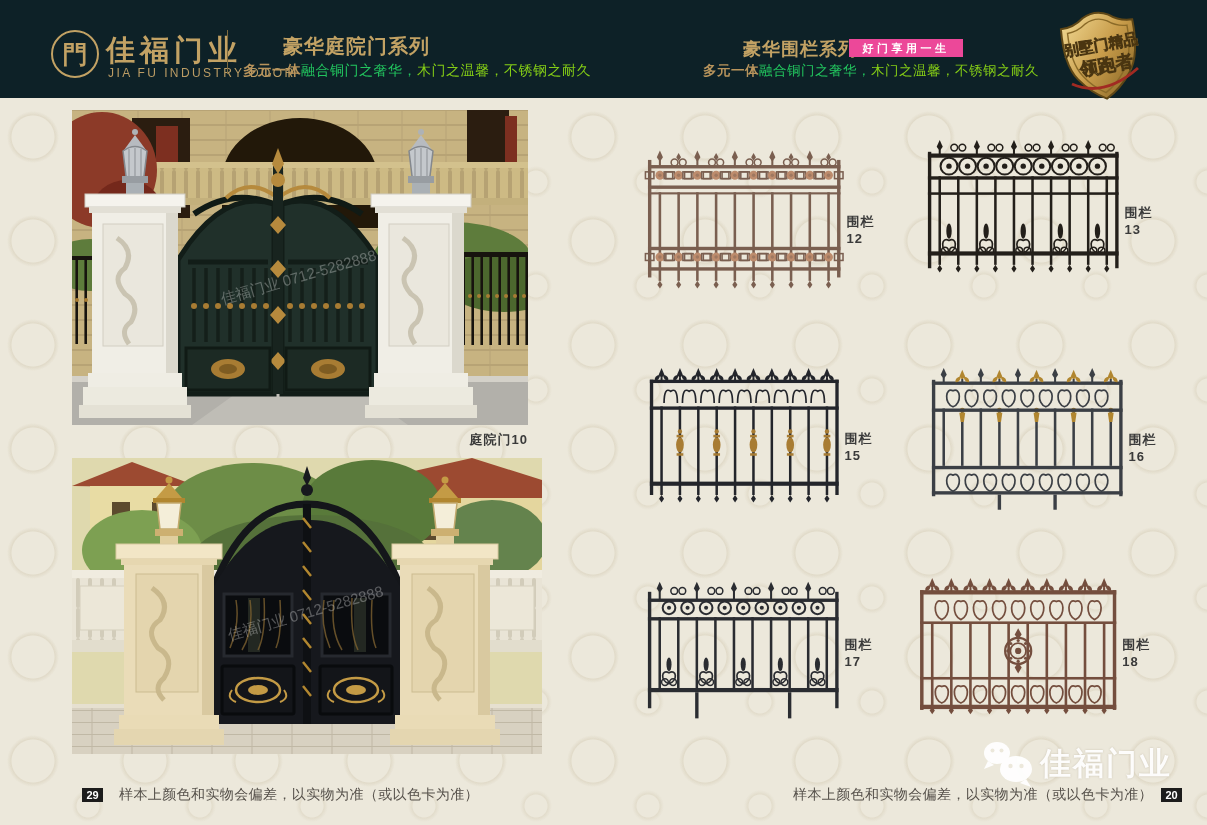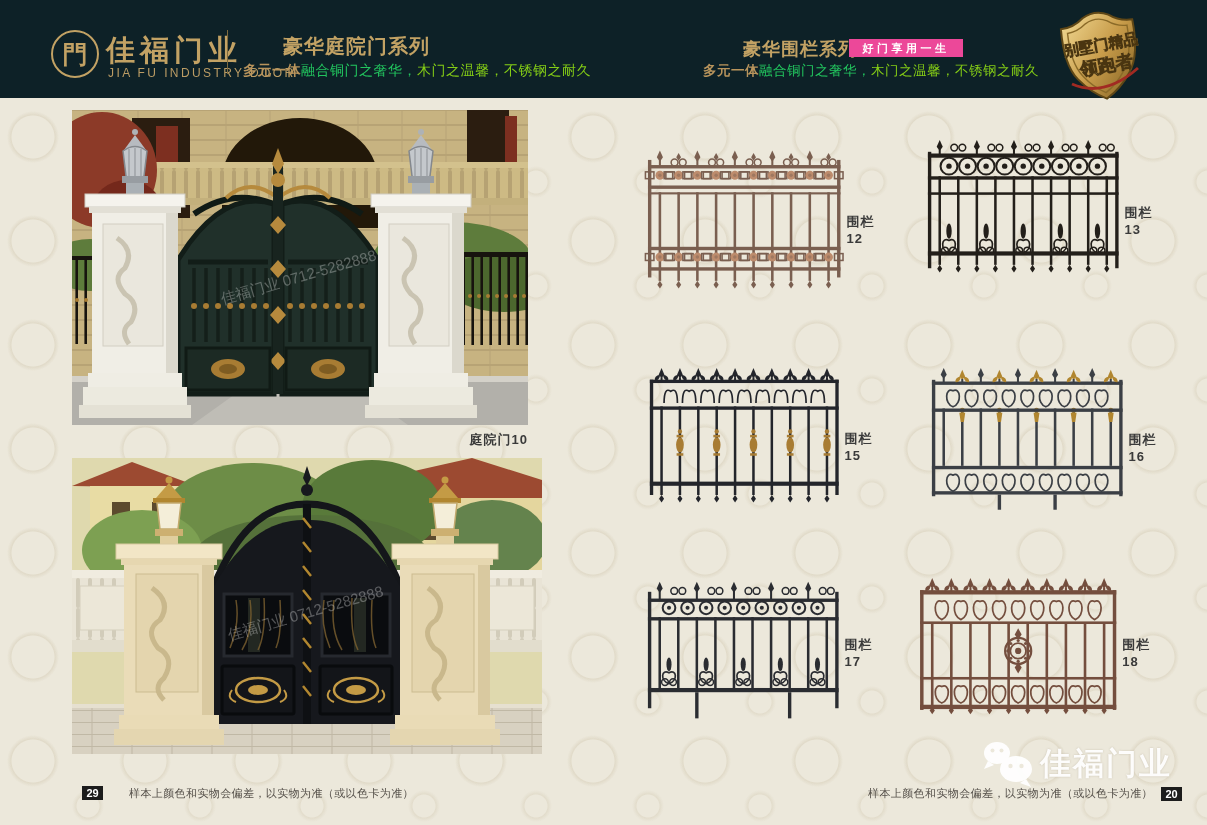--- a/index.html
+++ b/index.html
@@ -40,22 +40,22 @@
   #cap2{left:72px;top:765px;width:470px;}
   
   .fence-cell{position:absolute;display:flex;flex-direction:row;align-items:center;}
   .fence-art{width:100%;}
   .fence-art svg{display:block;width:100%;height:auto;}
   .fence-caption{font-size:13px;font-weight:bold;color:#3a3a3a;letter-spacing:1px;}
   .mt16{margin-top:16px}.mt14{margin-top:14px}.mt10{}
   
   .pagenum{background:#1c1c1c;color:#fff;font-size:11px;font-weight:bold;min-width:19px;height:14px;
     line-height:14px;text-align:center;padding:0 1px;}
-  .note{font-size:11px;color:#55504a;letter-spacing:.4px;white-space:nowrap;margin-left:22px;}
-  #footer-left{position:absolute;left:82px;top:786px;display:flex;gap:4px;}
+  .note{font-size:14px;color:#55504a;letter-spacing:.4px;white-space:nowrap;}
+  #footer-left{position:absolute;left:82px;top:786px;display:flex;align-items:center;gap:16px;}
   #footer-right{position:absolute;right:25px;top:786px;display:flex;align-items:center;gap:8px;}
   
   #wm{position:absolute;left:982px;top:740px;display:flex;align-items:center;gap:4px;z-index:6;}
   #wm-text{font-size:31px;font-weight:bold;color:rgba(255,255,255,.95);letter-spacing:2px;
     text-shadow:0 0 2px rgba(190,180,160,.8);}
 </style>
 </head>
 <body>
 
 <div id="page">

